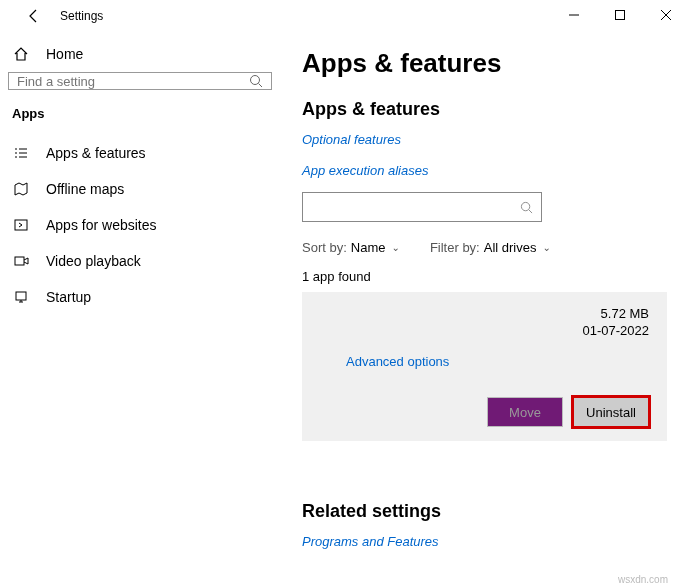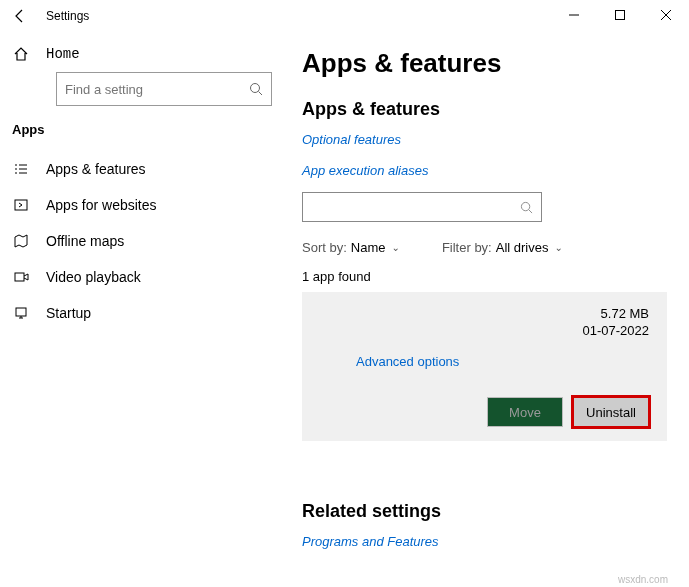--- a/index.html
+++ b/index.html
@@ -1,53 +1,53 @@
 <!DOCTYPE html>
 <html><head>
   <meta charset="utf-8">
   <style>
     * { box-sizing: border-box; margin: 0; padding: 0; font-family: "Segoe UI", Tahoma, sans-serif; }
     body { width: 689px; height: 587px; background: #fff; overflow: hidden; position: relative; }
-    .titlebar { height: 32px; display: flex; align-items: center; padding-left: 8px; }
+    .titlebar { height: 32px; display: flex; align-items: center; padding-left: 22px; }
     .titlebar .back { width: 24px; height: 24px; display: flex; align-items: center; justify-content: center; cursor: pointer; }
     .titlebar .title { font-size: 12px; margin-left: 14px; }
     .window-controls { position: absolute; top: 0; right: 0; display: flex; }
     .window-controls div { width: 46px; height: 30px; display: flex; align-items: center; justify-content: center; cursor: pointer; font-size: 11px; }
     .layout { display: flex; height: calc(587px - 32px); }
     .sidebar { width: 280px; padding: 8px 8px 0 8px; border-right: 0; }
     .nav-home { display: flex; align-items: center; gap: 16px; padding: 6px 4px 10px 4px; cursor: pointer; }
     .nav-home .icon { width: 18px; display: flex; justify-content: center; }
-    .nav-home span.label { font-size: 14px; font-family: Liberation Mono, monospace; }
-    .search-box { display: flex; align-items: center; border: 1px solid #999; height: 16px; padding: 16px 8px; margin-bottom: 16px; margin-left: 48px; }
+    .nav-home span.label { font-size: 14px; }
+    .search-box { display: flex; align-items: center; border: 1px solid #999; height: 16px; padding: 8px 8px; margin-bottom: 16px; }
     .search-box input { flex: 1; border: none; outline: none; font-size: 13px; background: transparent; }
     .search-box .sicon { color: #555; font-size: 13px; }
     .section-label { font-weight: 600; font-size: 13px; margin: 0 0 14px 4px; }
     .nav-item { display: flex; align-items: center; gap: 16px; padding: 10px 4px; cursor: pointer; font-size: 14px; }
     .nav-item .icon { width: 18px; display: flex; justify-content: center; color: #222; }
     .content { flex: 1; padding: 16px 22px 0 22px; overflow-y: auto; }
     .h1 { font-size: 26px; font-weight: 600; margin-bottom: 20px; }
     .h2 { font-size: 18px; font-weight: 600; margin-bottom: 10px; }
     .link { color: #0066cc; font-size: 13px; margin-bottom: 14px; display: inline-block; cursor: pointer; font-style: italic; }
     .desc { font-size: 13px; line-height: 1.4; margin-bottom: 10px; }
     .app-search { display: flex; align-items: center; border: 1px solid #888; height: 30px; width: 240px; padding: 0 8px; margin-bottom: 18px; }
     .app-search input { flex: 1; border: none; outline: none; font-size: 13px; background: transparent; }
     .app-search .sicon { color: #666; font-size: 12px; }
-    .filters { display: flex; gap: 42px; font-size: 13px; margin-bottom: 14px; }
+    .filters { display: flex; gap: 30px; font-size: 13px; margin-bottom: 14px; }
     .filter { display: flex; align-items: center; gap: 4px; cursor: pointer; }
     .filter .lbl { color: #555; }
     .filter .val { color: #000; }
     .chev { font-size: 10px; color: #555; margin-left: 2px; }
     .count { font-size: 13px; margin-bottom: 8px; }
-    .app-card { background: #f0f0f0; padding: 14px 18px 14px 18px; }
+    .app-card { background: #f0f0f0; padding: 14px 18px 14px 8px; }
     .app-row1 { display: flex; justify-content: flex-end; align-items: flex-end; flex-direction: column; gap: 2px; }
     .app-row1 .size { font-size: 13px; }
     .app-row1 .date { font-size: 13px; }
     .adv { color: #0066cc; font-size: 13px; margin: 16px 0 28px 36px; display: inline-block; cursor: pointer; }
     .btn-row { display: flex; justify-content: flex-end; gap: 10px; }
-    .btn { width: 76px; height: 30px; font-size: 13px; border: 1px solid #bbb; background: #14532d; cursor: pointer; }
+    .btn { width: 76px; height: 30px; font-size: 13px; border: 1px solid #bbb; background: #701a75; cursor: pointer; }
     .btn.disabled { color: #999; cursor: default; }
     .btn.uninstall { background: #ccc; color: #000; outline: 3px solid #d00000; outline-offset: -1px; }
     .related { margin-top: 60px; }
     .watermark { position: absolute; bottom: 2px; right: 21px; font-size: 10px; color: #bbb; }
     svg { display: block; }
   </style>
 </head>
 <body>
 
 <div class="titlebar">
@@ -108,33 +108,33 @@
             <line x1="6" y1="8" x2="14" y2="8" stroke="#000"></line>
             <line x1="2" y1="12" x2="4" y2="12" stroke="#000"></line>
             <line x1="6" y1="12" x2="14" y2="12" stroke="#000"></line>
           </svg>
         </span>
       <span>Apps &amp; features</span>
     </div>
     <div class="nav-item">
       <span class="icon">
           <svg width="16" height="16" viewBox="0 0 16 16">
+            <path d="M2 4 L6 2 L10 4 L14 2 V12 L10 14 L6 12 L2 14 Z" stroke="#000" fill="none" stroke-width="1"></path>
+          </svg>
+        </span>
+      <span>Offline maps</span>
+    </div>
+    <div class="nav-item">
+      <span class="icon">
+          <svg width="16" height="16" viewBox="0 0 16 16">
             <rect x="2" y="3" width="12" height="10" stroke="#000" fill="none"></rect>
             <polyline points="6,6 9,8 6,10" stroke="#000" fill="none"></polyline>
           </svg>
         </span>
       <span>Apps for websites</span>
-    </div>
-    <div class="nav-item">
-      <span class="icon">
-          <svg width="16" height="16" viewBox="0 0 16 16">
-            <path d="M2 4 L6 2 L10 4 L14 2 V12 L10 14 L6 12 L2 14 Z" stroke="#000" fill="none" stroke-width="1"></path>
-          </svg>
-        </span>
-      <span>Offline maps</span>
     </div>
     <div class="nav-item">
       <span class="icon">
           <svg width="16" height="16" viewBox="0 0 16 16">
             <rect x="2" y="4" width="9" height="8" stroke="#000" fill="none"></rect>
             <path d="M11 7 L15 5 V11 L11 9" stroke="#000" fill="none"></path>
           </svg>
         </span>
       <span>Video playback</span>
     </div>

